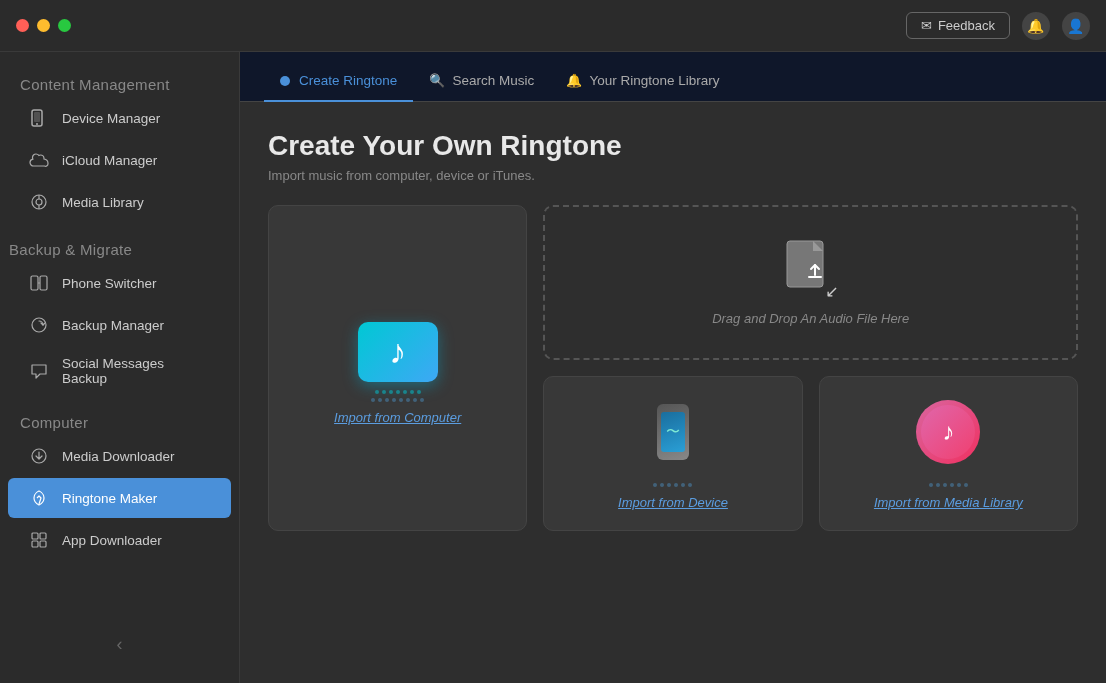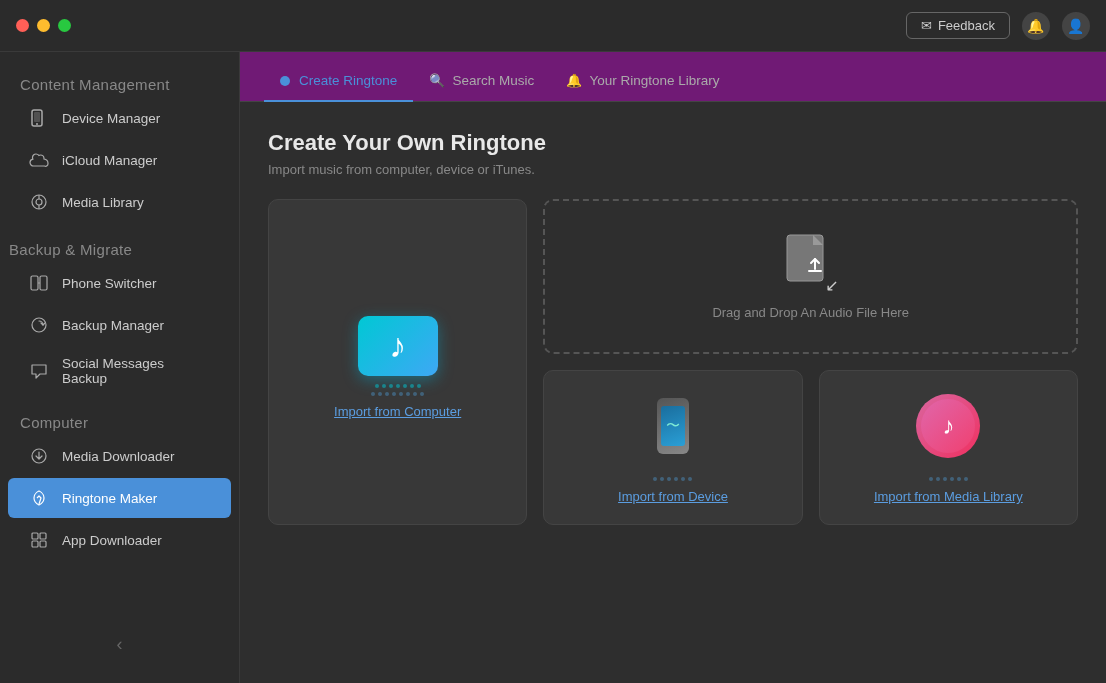--- a/index.html
+++ b/index.html
@@ -137,21 +137,21 @@
       display: flex;
       flex-direction: column;
       overflow: hidden;
     }
 
     
     .tabs {
       display: flex;
       align-items: flex-end;
       padding: 0 24px;
-      background: #701a75;
+      background: #0f172a;
       border-bottom: 1px solid #444;
       flex-shrink: 0;
       height: 50px;
     }
     .tab {
       display: flex;
       align-items: center;
       gap: 7px;
       padding: 0 16px 12px;
       color: #aaa;
@@ -165,21 +165,21 @@
       border-bottom-color: #4a90d9;
     }
 
     
     .page-content {
       flex: 1;
       padding: 28px 28px 20px;
       overflow-y: auto;
     }
     .page-title {
-      font-size: 22px;
+      font-size: 28px;
       font-weight: 600;
       color: #e8e8e8;
       margin-bottom: 6px;
     }
     .page-subtitle {
       font-size: 13px;
       color: #888;
       margin-bottom: 22px;
     }
 
@@ -323,20 +323,21 @@
       align-items: center;
       gap: 10px;
     }
 
     .card-label {
       font-size: 13px;
       color: #5b9de0;
       text-decoration: underline;
       cursor: pointer;
       text-align: right;
+      font-style: italic;
     }
     .dragdrop-label {
       font-size: 13px;
       color: #888;
       text-decoration: none;
     }
     .card-dots-row {
       display: flex;
       gap: 3px;
       margin-bottom: 8px;

